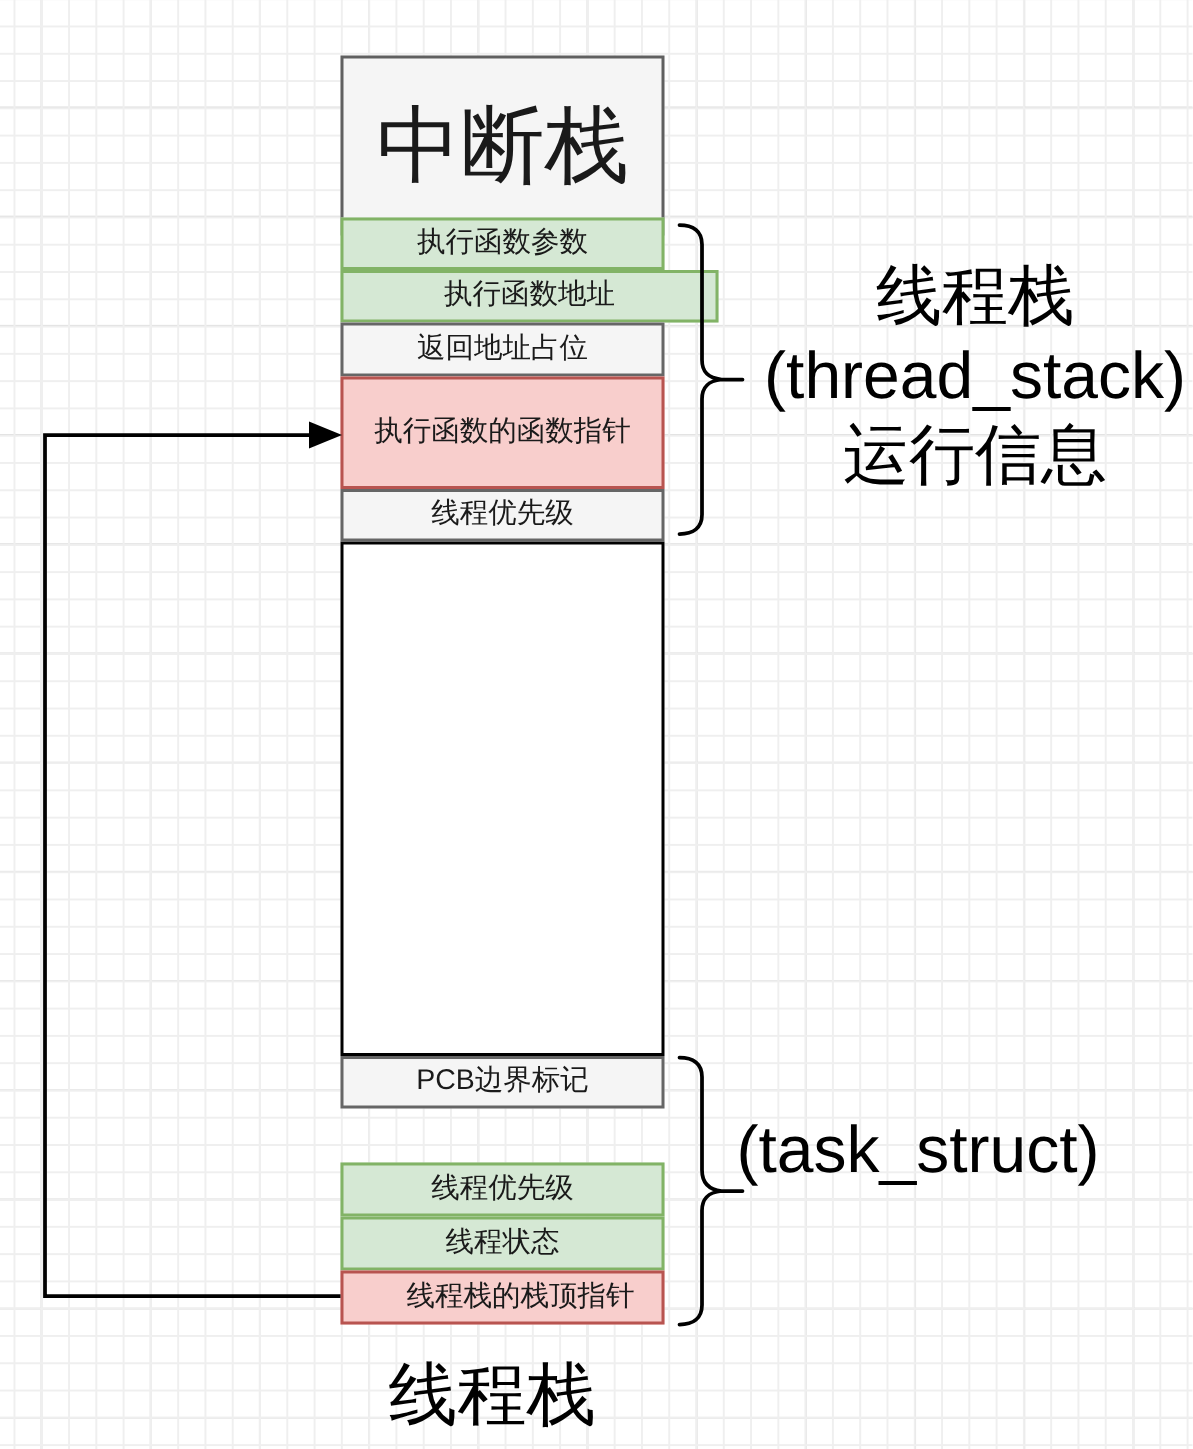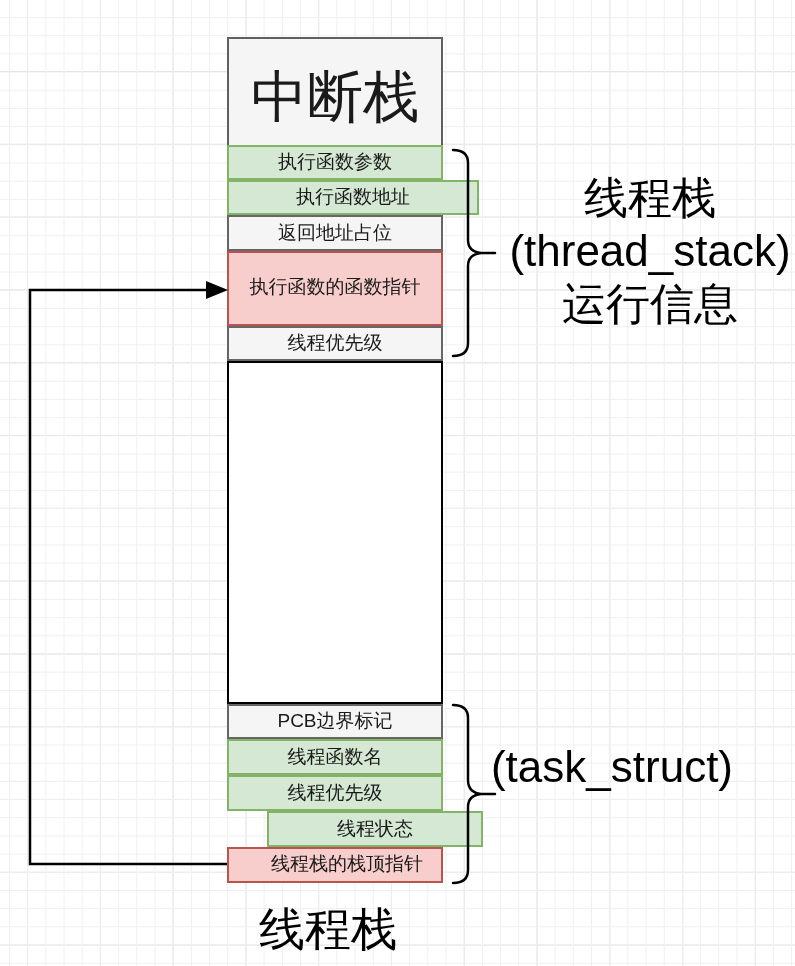--- a/index.html
+++ b/index.html
@@ -89,29 +89,26 @@
   </div>
 
   <div class="box empty" style="left:227px; top:361px; width:216px; height:343px;">
     <span></span>
   </div>
 
   <div class="box gray" style="left:227px; top:704px; width:216px; height:35px;">
     <span>PCB边界标记</span>
   </div>
 
-  <div class="box green" style="left:227px; top:739px; width:216px; height:36px;">
-    <span>线程函数名</span>
-  </div>
 
   <div class="box green" style="left:227px; top:775px; width:216px; height:36px;align-items:center;">
     <span>线程优先级</span>
   </div>
 
-  <div class="box green" style="left:227px; top:811px; width:216px; height:36px;margin-left:40px;">
+  <div class="box green" style="left:227px; top:811px; width:216px; height:36px;">
     <span>线程状态</span>
   </div>
 
   <div class="box red" style="left:227px; top:847px; width:216px; height:36px;padding-left:24px;">
     <span>线程栈的栈顶指针</span>
   </div>
 
   <div class="big-label" style="left:495px; top:171px; width:310px;">
     <div>线程栈</div>
     <div>(thread_stack)</div>

